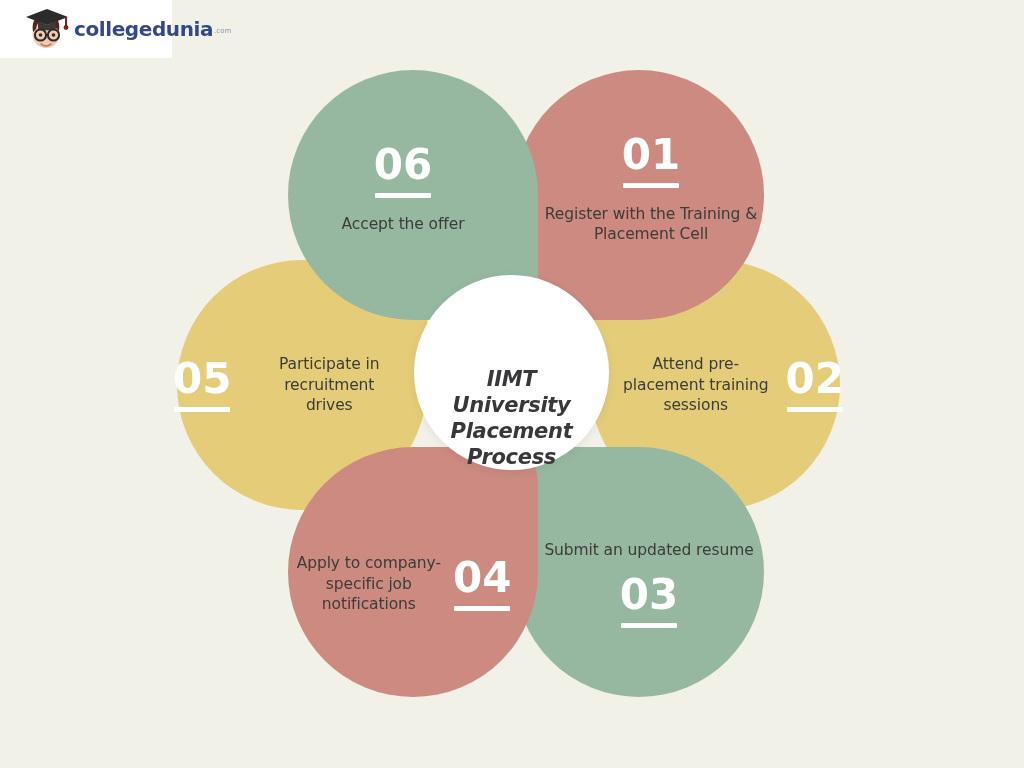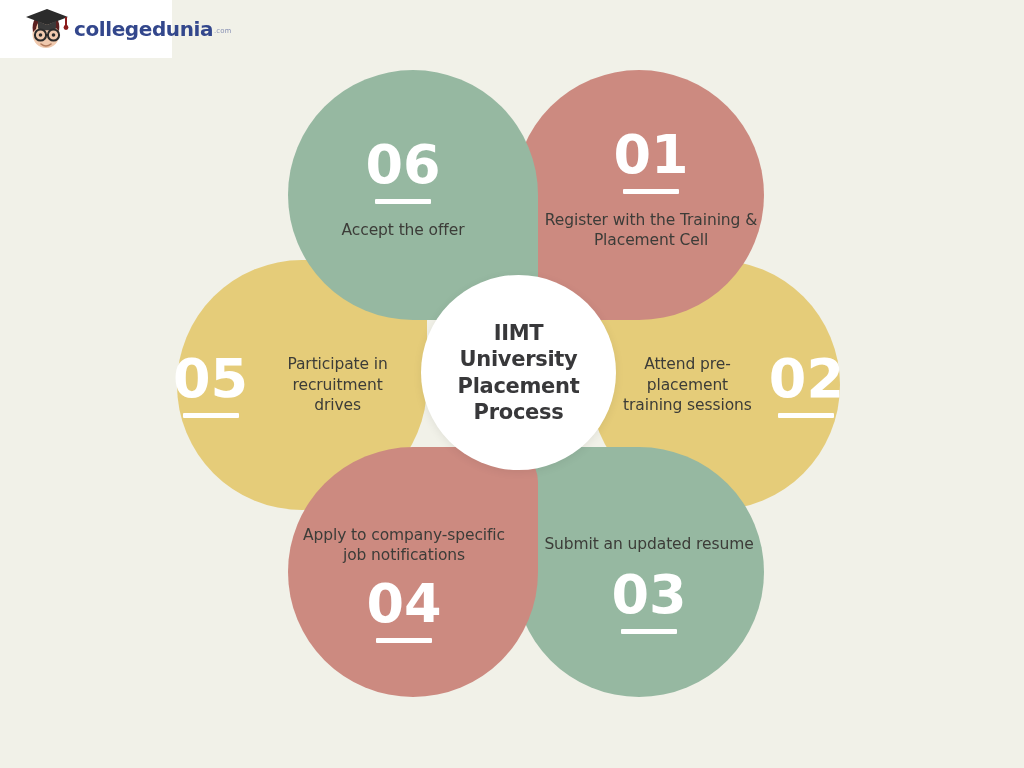--- a/index.html
+++ b/index.html
@@ -93,21 +93,21 @@
   }
 
   .num-wrap {
     display: flex;
     flex-direction: column;
     align-items: center;
   }
 
   .num {
     font-family: "DejaVu Sans", sans-serif;
-    font-size: 54px;
+    font-size: 42px;
     font-weight: 700;
     color: #ffffff;
     line-height: 1.0;
     letter-spacing: 0px;
   }
 
   .num-rule {
     width: 56px;
     height: 5px;
     background: #ffffff;
@@ -155,21 +155,21 @@
   #petal-03 { border-radius: 50% 50% 50% 50%; }
   #petal-03 .petal-inner { flex-direction: column; gap: 14px; transform: translate(10px,12px); }
 
   
   #petal-04 {
     left: 111px; top: 377px;
     background: #cc8a80;
     border-radius: 50% 6px 50% 50%;
     z-index: 5;
   }
-  #petal-04 .petal-inner { flex-direction: column; gap: 12px; transform: translate(-9px,12px); }
+  #petal-04 .petal-inner { flex-direction: row; gap: 12px; transform: translate(-9px,12px); }
 
   
   #petal-05 {
     left: 0px; top: 190px;
     background: #e5cc79;
     border-radius: 50% 6px 50% 50%;
     z-index: 4;
   }
   #petal-05 .petal-inner { flex-direction: row; gap: 28px; transform: translate(-16px,0px); width: 226px; }
 
@@ -190,31 +190,32 @@
   #petal-05 { border-radius: 50% 12% 50% 50%; }
   #petal-06 { border-radius: 50% 50% 12% 50%; }
 
   
   #petal-03 { border-radius: 14% 50% 50% 50%; }
   #petal-04 { border-radius: 50% 14% 50% 50%; }
 
   
   #hub {
     position: absolute;
-    left: 244px;
+    left: 237px;
     top: 205px;
     width: 195px;
     height: 195px;
     border-radius: 50%;
     background: #ffffff;
     display: flex;
-    align-items: center;
+    align-items: flex-end;
     justify-content: center;
     z-index: 20;
     box-shadow: 0 2px 10px rgba(0,0,0,0.07);
+    font-style: italic;
   }
 
   #hub-title {
     font-family: "DejaVu Sans", sans-serif;
     font-size: 21px;
     font-weight: 700;
     line-height: 1.24;
     color: #38383a;
     text-align: center;
     letter-spacing: -0.3px;

